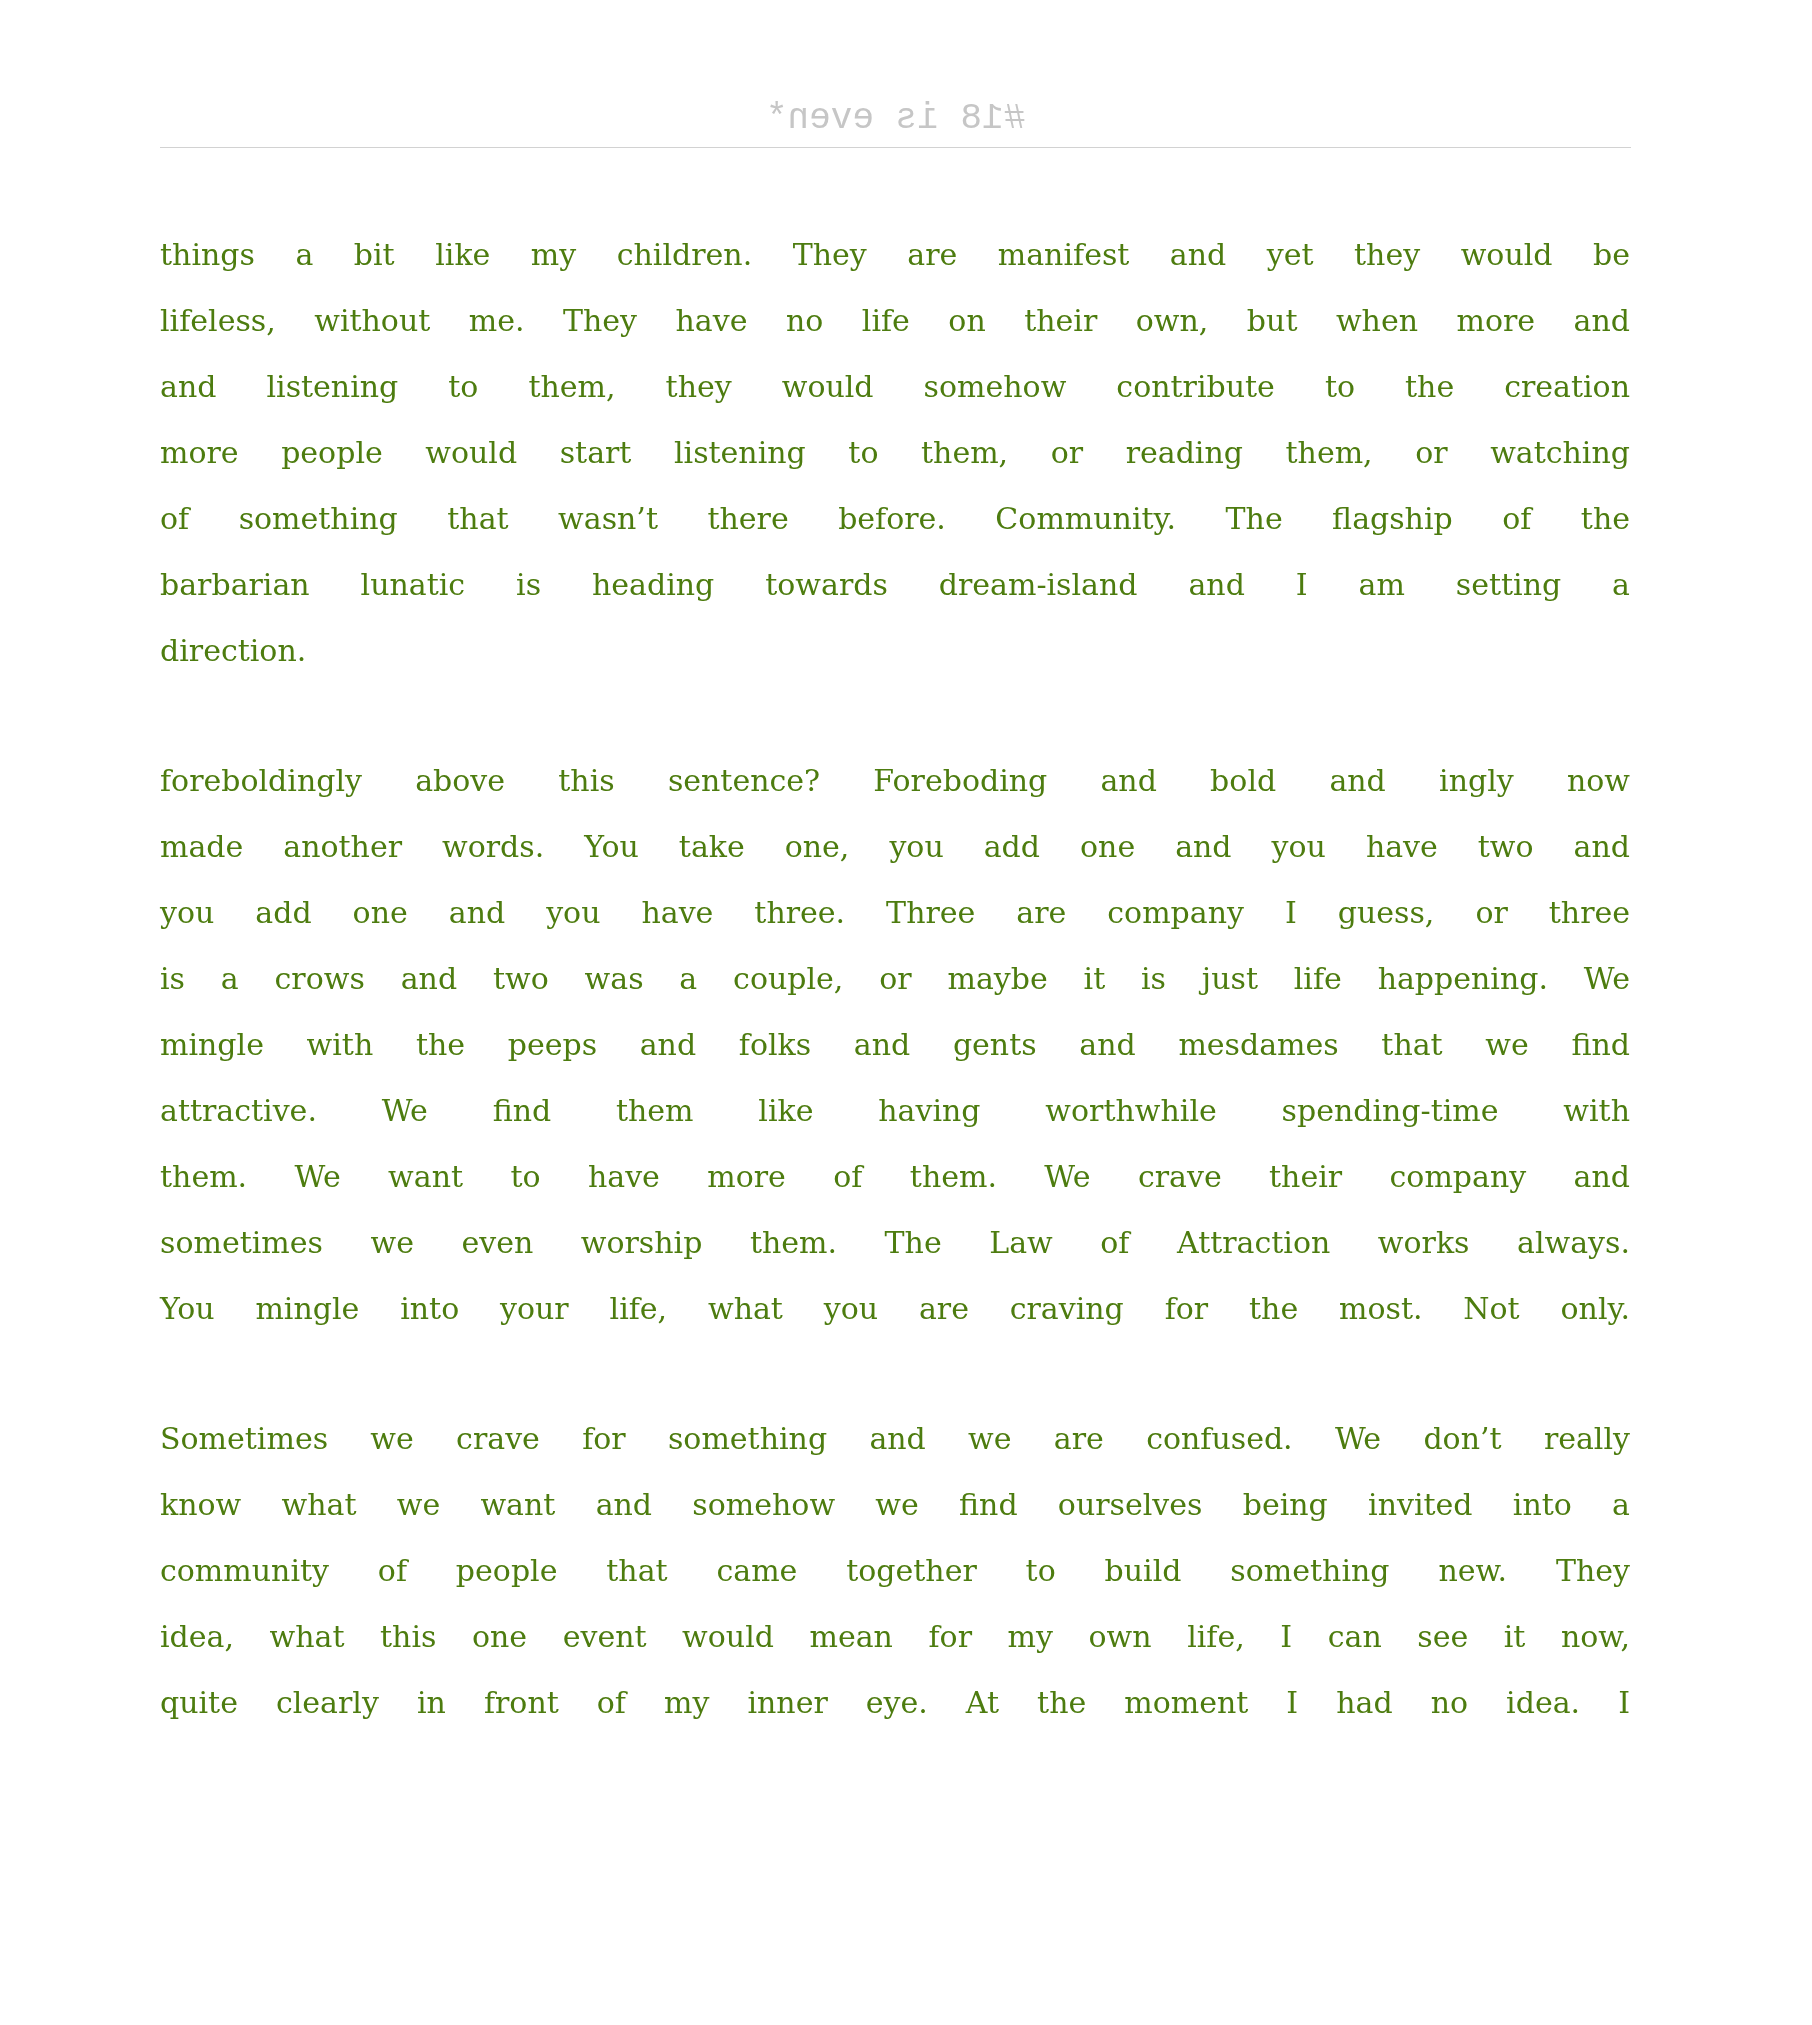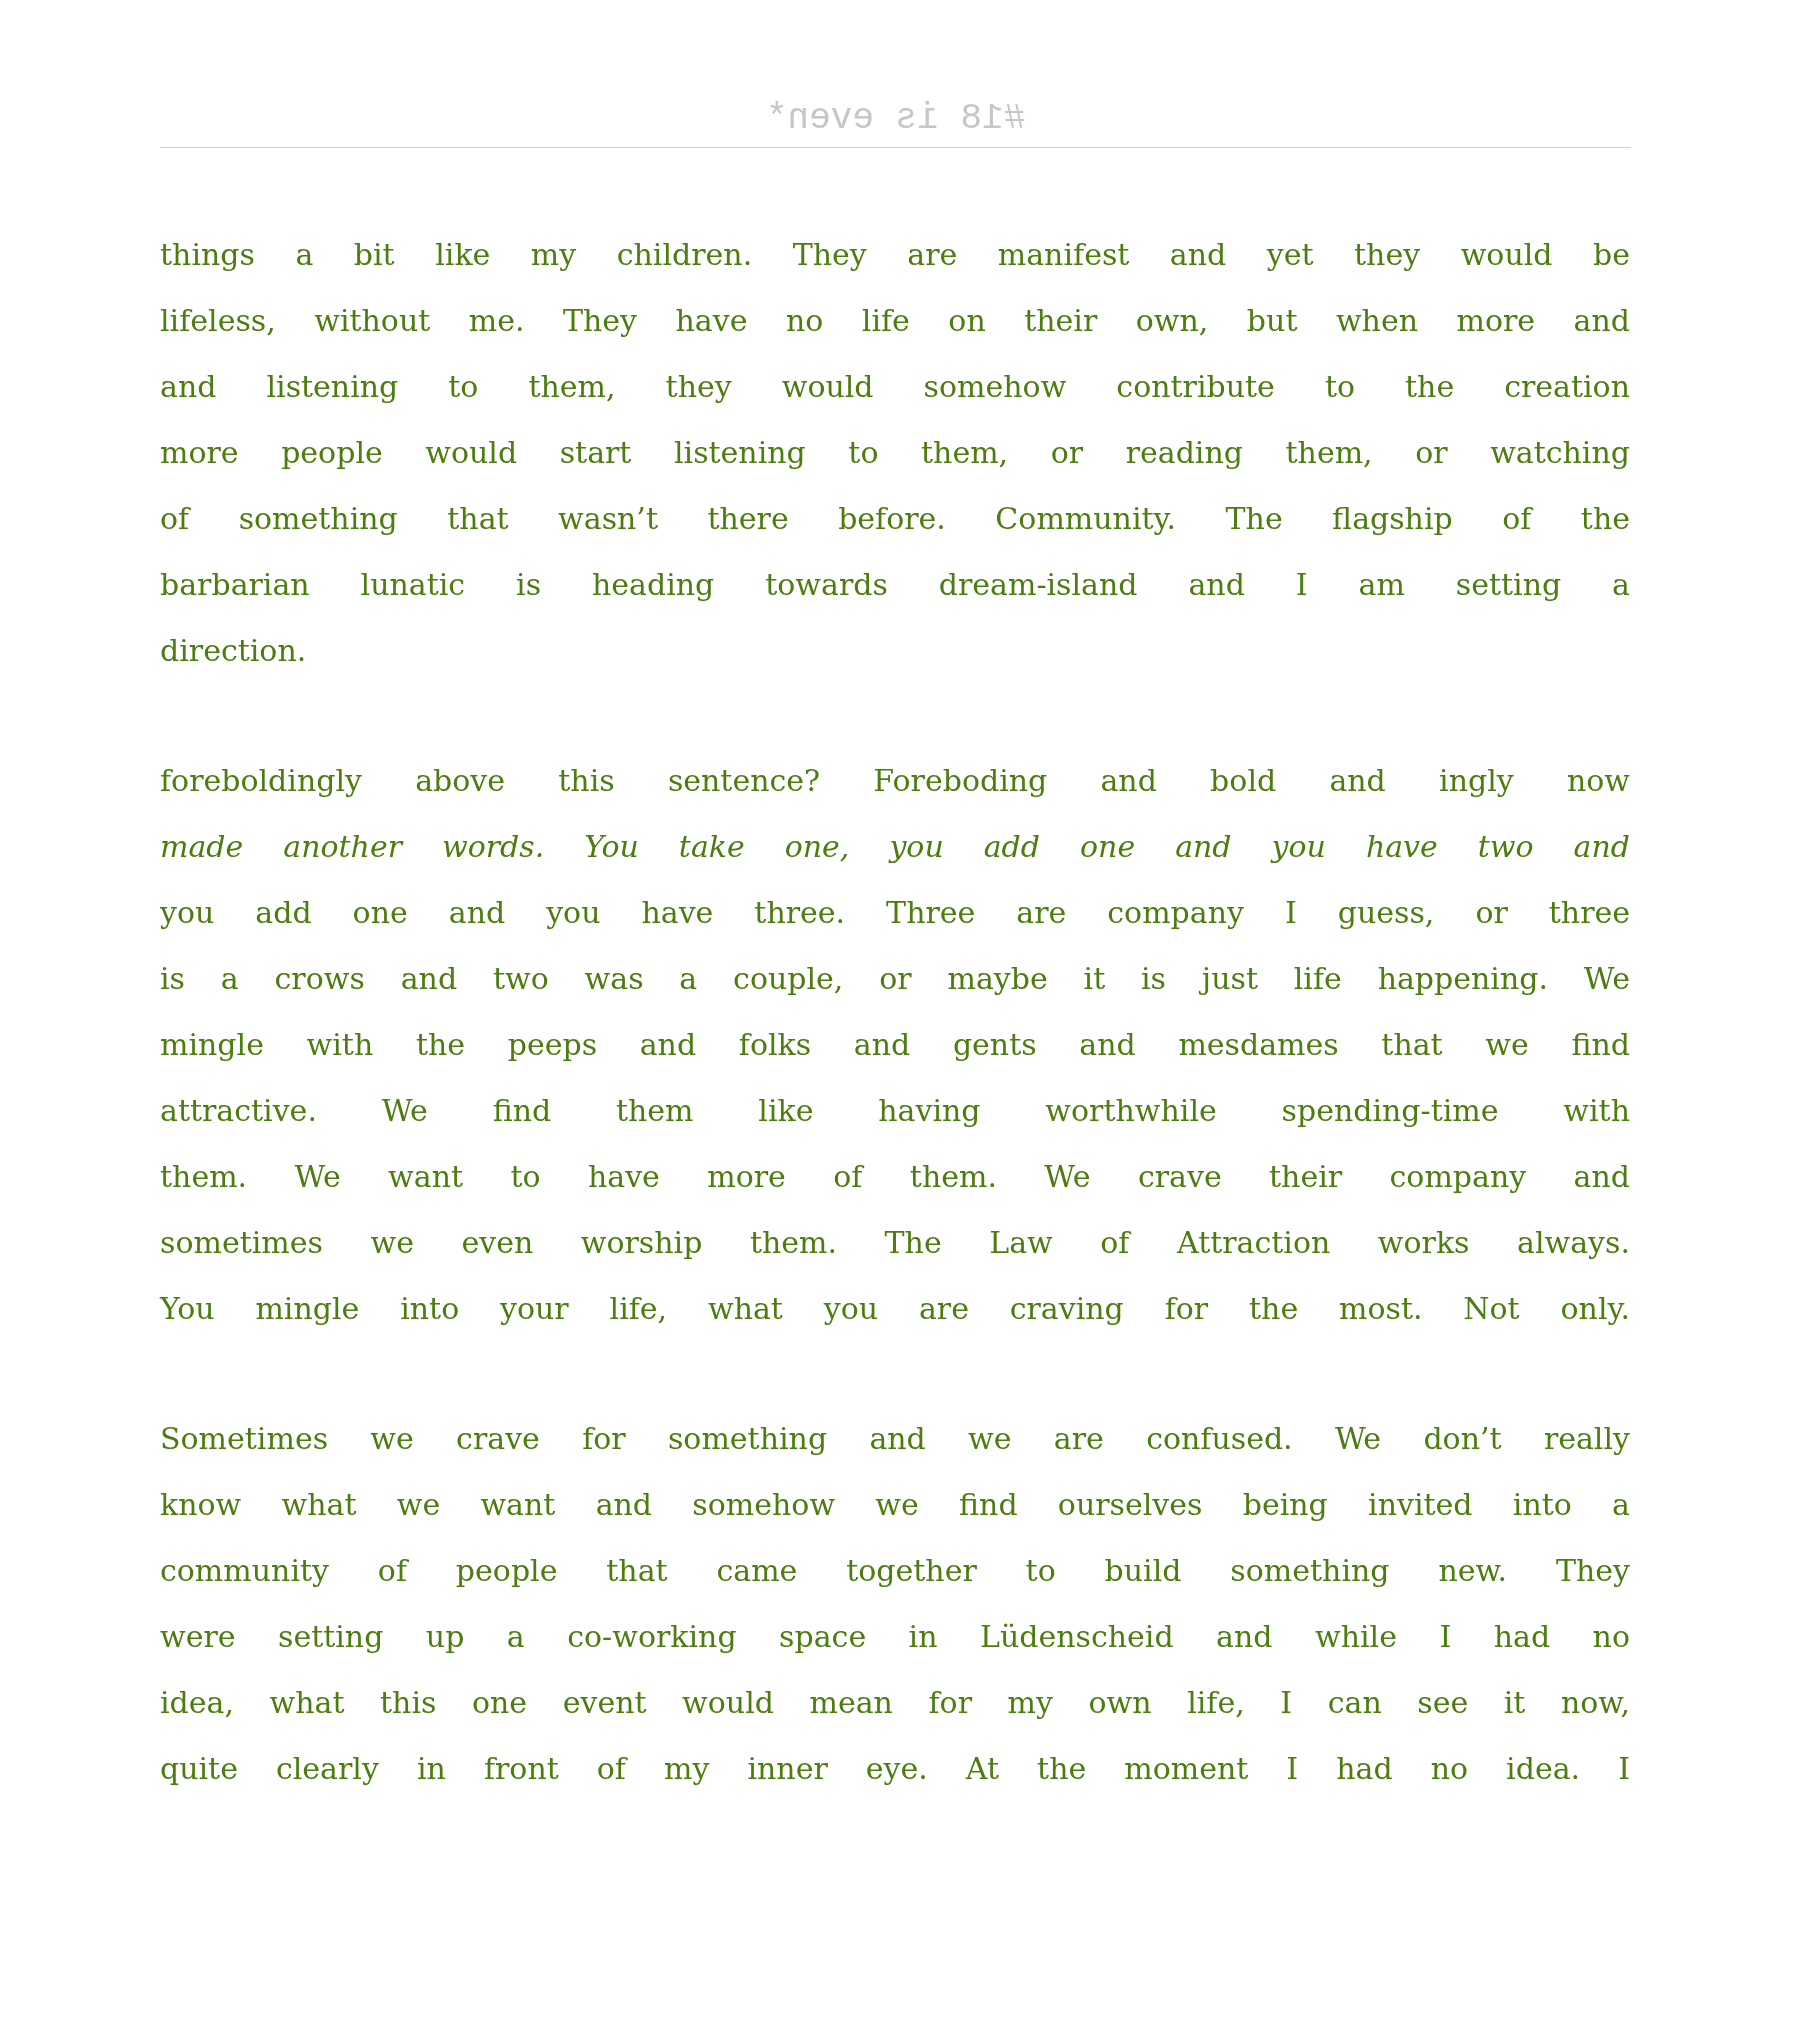--- a/index.html
+++ b/index.html
@@ -72,31 +72,30 @@
     <span class="line" style="white-space: normal;">things a bit like my children.  They are manifest and yet they would be</span>
     <span class="line" style="white-space: normal;">lifeless, without me.  They have no life on their own, but when more and</span>
     <span class="line" style="white-space: normal;">and listening to them, they would somehow contribute to the creation</span>
     <span class="line" style="white-space: normal;">more people would start listening to them, or reading them, or watching</span>
     <span class="line" style="white-space: normal;">of something that wasn’t there before.  Community.  The flagship of the</span>
     <span class="line" style="white-space: normal;">barbarian lunatic is heading towards dream-island and I am setting a</span>
     <span class="line last">direction.</span>
   </div>
   <div class="paragraph">
     <span class="line" style="white-space: normal;">foreboldingly above this sentence?  Foreboding and bold and ingly now</span>
-    <span class="line" style="white-space: normal; font-style: italic;">made another words.  You take one, you add one and you have two and</span>
+    <span class="line" style="white-space: normal;">made another words.  You take one, you add one and you have two and</span>
     <span class="line" style="white-space: normal;">you add one and you have three.  Three are company I guess, or three</span>
     <span class="line" style="white-space: normal;">is a crows and two was a couple, or maybe it is just life happening.  We</span>
     <span class="line" style="white-space: normal;">mingle with the peeps and folks and gents and mesdames that we find</span>
     <span class="line" style="white-space: normal;">attractive.  We find them like having worthwhile spending-time with</span>
     <span class="line" style="white-space: normal;">them.  We want to have more of them.  We crave their company and</span>
     <span class="line" style="white-space: normal;">sometimes we even worship them.  The Law of Attraction works always.</span>
     <span class="line" style="white-space: normal;">You mingle into your life, what you are craving for the most.  Not only.</span>
   </div>
   <div class="paragraph">
     <span class="line" style="white-space: normal;">Sometimes we crave for something and we are confused.  We don’t really</span>
     <span class="line" style="white-space: normal;">know what we want and somehow we find ourselves being invited into a</span>
     <span class="line" style="white-space: normal;">community of people that came together to build something new.  They</span>
-    <span class="line" style="white-space: normal;">were setting up a co-working space in Lüdenscheid and while I had no</span>
     <span class="line" style="white-space: normal;">idea, what this one event would mean for my own life, I can see it now,</span>
     <span class="line" style="white-space: normal;">quite clearly in front of my inner eye.  At the moment I had no idea.  I</span>
   </div>
 </div>
 
 
 </body></html>

